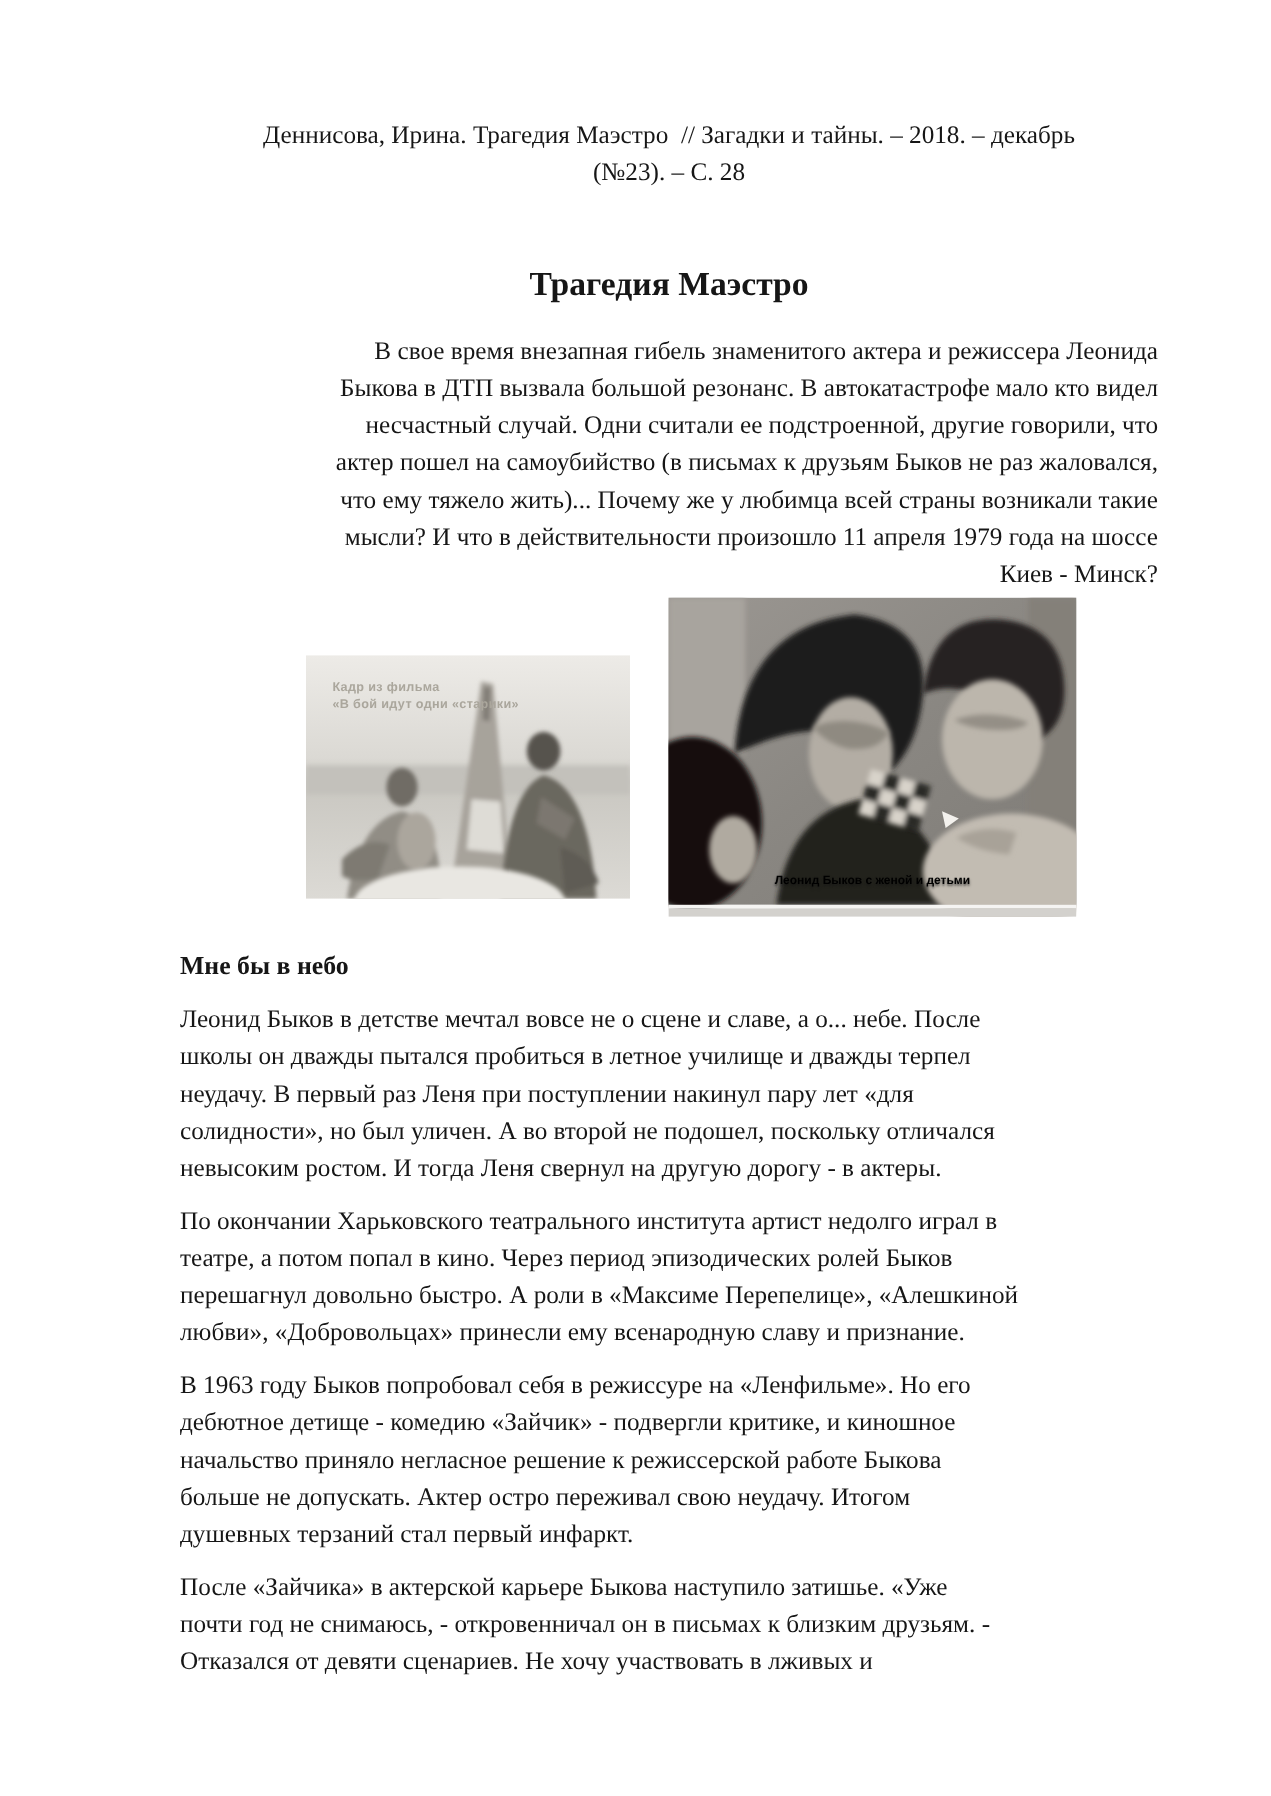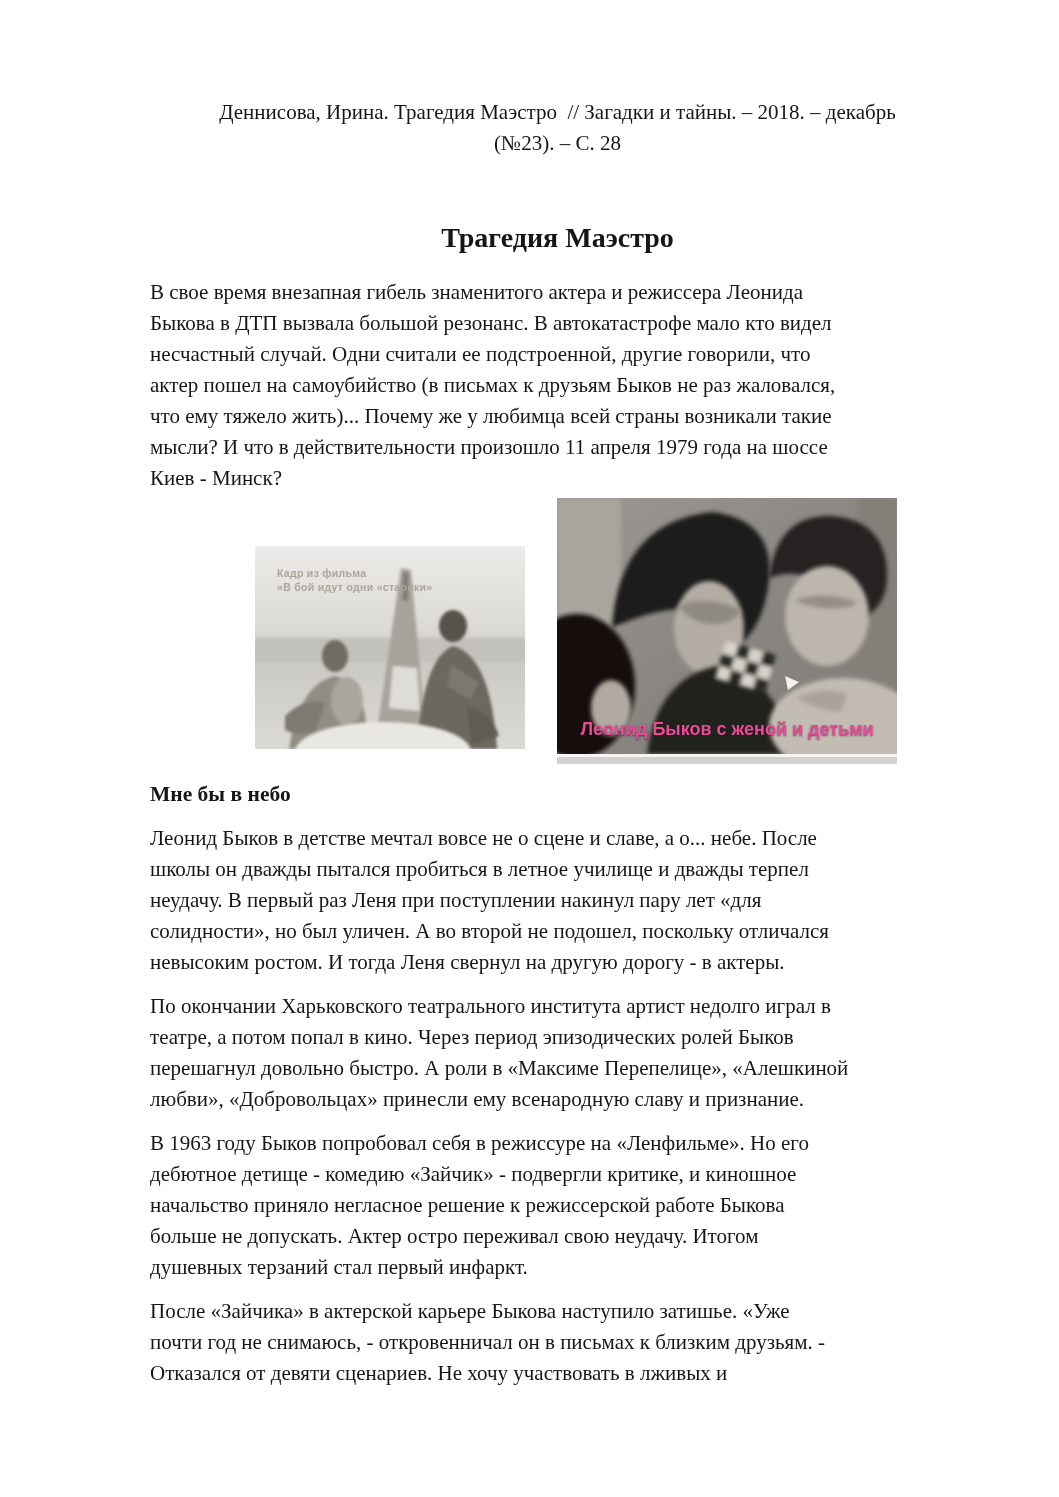--- a/index.html
+++ b/index.html
@@ -27,23 +27,23 @@
     font-weight: bold;
     text-align: center;
     width: 815px;
   }
   .body-text {
     margin: 13px 0 0 0;
     font-size: 21px;
     line-height: 31px;
     white-space: pre;
   }
-  .lead { margin-top: 24px; }
+  .lead { margin-top: 24px; text-align: right; }
   .section-heading {
-    margin: 13px 0 0 0;
+    margin: 24px 0 0 0;
     font-size: 21.5px;
     line-height: 31px;
     font-weight: bold;
   }
   .figures {
     position: relative;
     margin-top: 4px;
     height: 268px;
     width: 815px;
   }
@@ -68,23 +68,23 @@
     font-weight: bold;
     color: #aaa69c;
     letter-spacing: 0.3px;
     white-space: pre;
   }
   .photo-caption {
     position: absolute;
     left: 0; right: 0; bottom: 24px;
     text-align: center;
     font-family: "Liberation Sans", "DejaVu Sans", sans-serif;
-    font-size: 18px;
-    font-weight: bold;
-    color: #ec4899;
+    font-size: 10px;
+    font-weight: bold;
+    color: #000000;
     text-shadow: 0 1px 2px rgba(20,20,20,0.65);
   }
 </style>
 </head>
 <body>
 
 <div class="page">
 
   <div class="citation">Деннисова, Ирина. Трагедия Маэстро  // Загадки и тайны. – 2018. – декабрь
 (№23). – С. 28</div>

